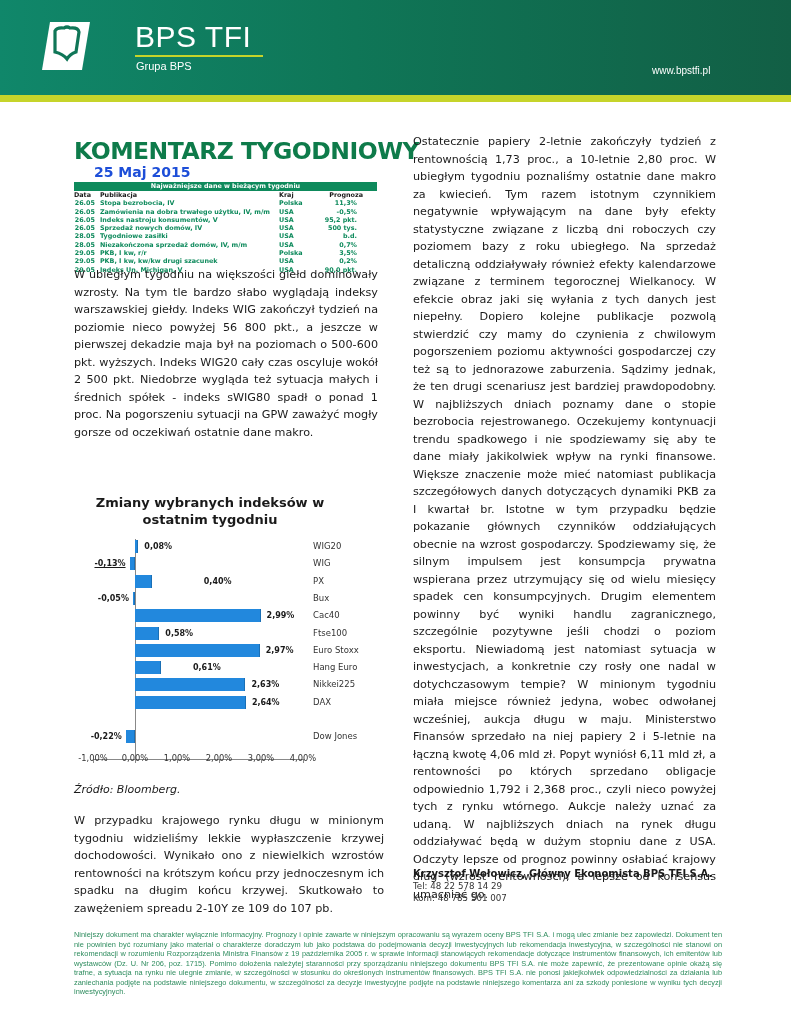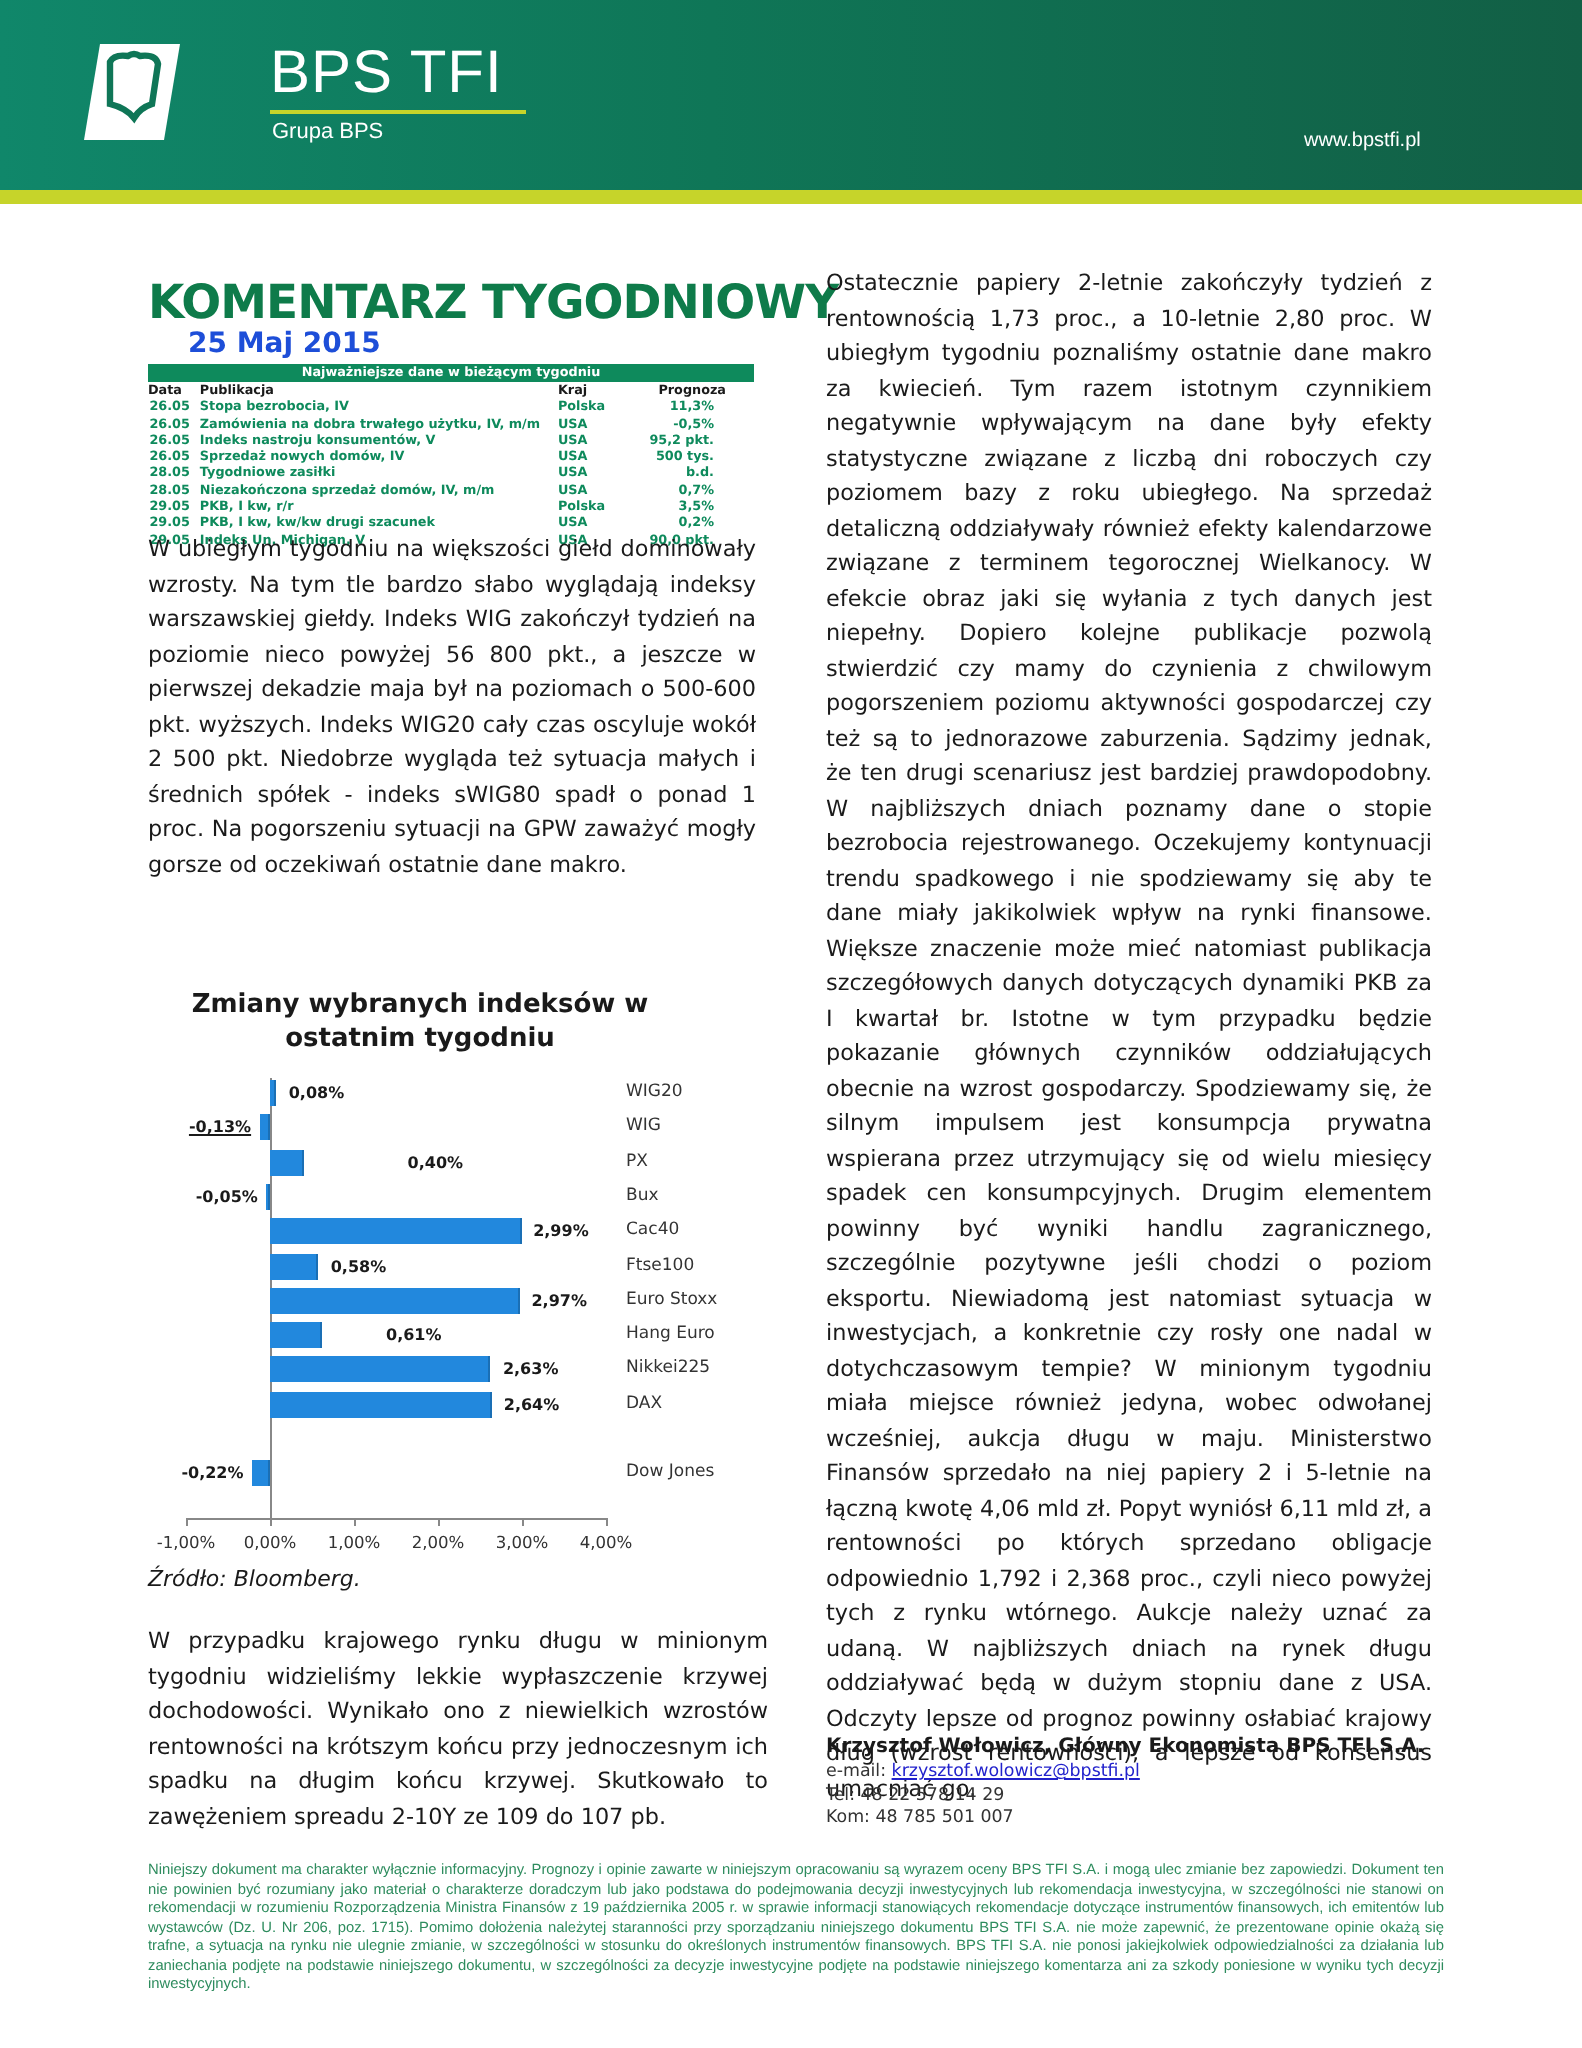--- a/index.html
+++ b/index.html
@@ -43,21 +43,21 @@
   .chart-title { position: absolute; left: 80px; top: 494px; width: 260px; text-align: center; font-weight: bold;
     font-size: 13px; line-height: 17px; color: #1a1a1a; }
   .chart { position: absolute; left: 80px; top: 535px; width: 320px; height: 240px; }
   .bar-row { position: absolute; left: 0; height: 13px; }
   .bar-fill { position: absolute; top: 0; height: 13px; background: #2288dd; border-right: 1px solid #1a6fb5; }
   .bar-val { position: absolute; top: 0; font-size: 8px; font-weight: bold; line-height: 13px; white-space: nowrap; }
   .bar-cat { position: absolute; left: 233px; top: 0; font-size: 8.5px; line-height: 13px; color: #333; white-space: nowrap; }
   .zero-axis { position: absolute; top: 4px; width: 1px; height: 220px; background: #888; }
   .x-axis { position: absolute; top: 224px; height: 1px; background: #888; }
   .tick { position: absolute; top: 224px; width: 1px; height: 4px; background: #888; }
-  .tick-lbl { position: absolute; top: 231px; font-size: 8.3px; color: #333; transform: translateX(-50%); white-space: nowrap; }
+  .tick-lbl { position: absolute; top: 218px; font-size: 8.3px; color: #333; transform: translateX(-50%); white-space: nowrap; }
   .source { position: absolute; left: 74px; top: 783px; font-size: 11px; font-style: italic; }
 
   
   .sig { position: absolute; left: 413px; top: 867px; font-size: 8.7px; line-height: 11.5px; color: #333; }
   .sig .name { font-weight: bold; font-size: 10px; color: #1a1a1a; line-height: 14px; }
   .sig a { color: #2222cc; text-decoration: underline; }
 
   
   .disclaimer { position: absolute; left: 74px; top: 930px; width: 648px; font-family: "Liberation Sans", sans-serif;
     font-size: 7.4px; line-height: 9.5px; color: #2e8c5e; text-align: justify; }
@@ -224,18 +224,17 @@
       <div class="bar-cat">Dow Jones</div>
     </div>
   </div>
 <div class="source">Źródło: Bloomberg.</div>
 
 <p class="body-text p2">W przypadku krajowego rynku długu w minionym tygodniu widzieliśmy lekkie wypłaszczenie krzywej dochodowości. Wynikało ono z niewielkich wzrostów rentowności na krótszym końcu przy jednoczesnym ich spadku na długim końcu krzywej. Skutkowało to zawężeniem spreadu 2-10Y ze 109 do 107 pb.</p>
 <p class="body-text p3">Ostatecznie papiery 2-letnie zakończyły tydzień z rentownością 1,73 proc., a 10-letnie 2,80 proc. W ubiegłym tygodniu poznaliśmy ostatnie dane makro za kwiecień. Tym razem istotnym czynnikiem negatywnie wpływającym na dane były efekty statystyczne związane z liczbą dni roboczych czy poziomem bazy z roku ubiegłego. Na sprzedaż detaliczną oddziaływały również efekty kalendarzowe związane z terminem tegorocznej Wielkanocy. W efekcie obraz jaki się wyłania z tych danych jest niepełny. Dopiero kolejne publikacje pozwolą stwierdzić czy mamy do czynienia z chwilowym pogorszeniem poziomu aktywności gospodarczej czy też są to jednorazowe zaburzenia. Sądzimy jednak, że ten drugi scenariusz jest bardziej prawdopodobny. W najbliższych dniach poznamy dane o stopie bezrobocia rejestrowanego. Oczekujemy kontynuacji trendu spadkowego i nie spodziewamy się aby te dane miały jakikolwiek wpływ na rynki finansowe. Większe znaczenie może mieć natomiast publikacja szczegółowych danych dotyczących dynamiki PKB za I kwartał br. Istotne w tym przypadku będzie pokazanie głównych czynników oddziałujących obecnie na wzrost gospodarczy. Spodziewamy się, że silnym impulsem jest konsumpcja prywatna wspierana przez utrzymujący się od wielu miesięcy spadek cen konsumpcyjnych. Drugim elementem powinny być wyniki handlu zagranicznego, szczególnie pozytywne jeśli chodzi o poziom eksportu. Niewiadomą jest natomiast sytuacja w inwestycjach, a konkretnie czy rosły one nadal w dotychczasowym tempie? W minionym tygodniu miała miejsce również jedyna, wobec odwołanej wcześniej, aukcja długu w maju. Ministerstwo Finansów sprzedało na niej papiery 2 i 5-letnie na łączną kwotę 4,06 mld zł. Popyt wyniósł 6,11 mld zł, a rentowności po których sprzedano obligacje odpowiednio 1,792 i 2,368 proc., czyli nieco powyżej tych z rynku wtórnego. Aukcje należy uznać za udaną. W najbliższych dniach na rynek długu oddziaływać będą w dużym stopniu dane z USA. Odczyty lepsze od prognoz powinny osłabiać krajowy dług (wzrost rentowności), a lepsze od konsensus umacniać go.</p>
 
 <div class="sig">
   <div class="name">Krzysztof  Wołowicz, Główny Ekonomista BPS TFI S.A.</div>
-  <div><span>e-mail: </span><a>krzysztof.wolowicz@bpstfi.pl</a></div>
   <div>Tel: 48 22 578 14 29</div>
   <div>Kom: 48 785 501 007</div>
 </div>
 
 <div class="disclaimer">Niniejszy dokument ma charakter wyłącznie informacyjny. Prognozy i opinie zawarte w niniejszym opracowaniu są wyrazem oceny BPS TFI S.A. i mogą ulec zmianie bez zapowiedzi. Dokument ten nie powinien być rozumiany jako materiał o charakterze doradczym lub jako podstawa do podejmowania decyzji inwestycyjnych lub rekomendacja inwestycyjna, w szczególności nie stanowi on rekomendacji w rozumieniu Rozporządzenia Ministra Finansów z 19 października 2005 r. w sprawie informacji stanowiących rekomendacje dotyczące instrumentów finansowych, ich emitentów lub wystawców (Dz. U. Nr 206, poz. 1715). Pomimo dołożenia należytej staranności przy sporządzaniu niniejszego dokumentu BPS TFI S.A. nie może zapewnić, że prezentowane opinie okażą się trafne, a sytuacja na rynku nie ulegnie zmianie, w szczególności w stosunku do określonych instrumentów finansowych. BPS TFI S.A. nie ponosi jakiejkolwiek odpowiedzialności za działania lub zaniechania podjęte na podstawie niniejszego dokumentu, w szczególności za decyzje inwestycyjne podjęte na podstawie niniejszego komentarza ani za szkody poniesione w wyniku tych decyzji inwestycyjnych.</div>
 
 </body></html>

